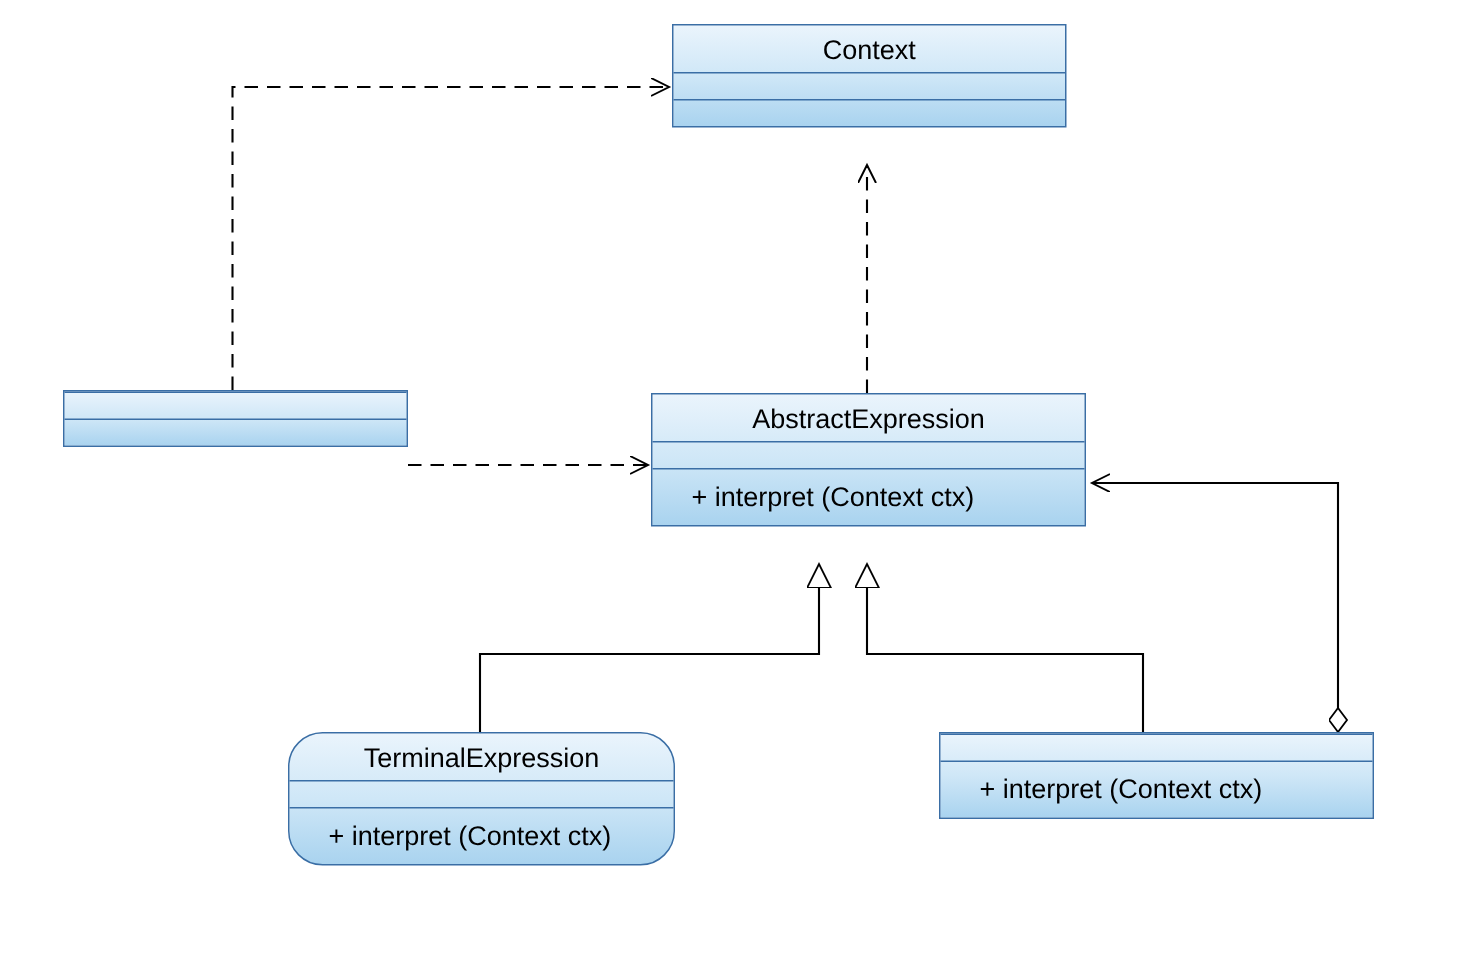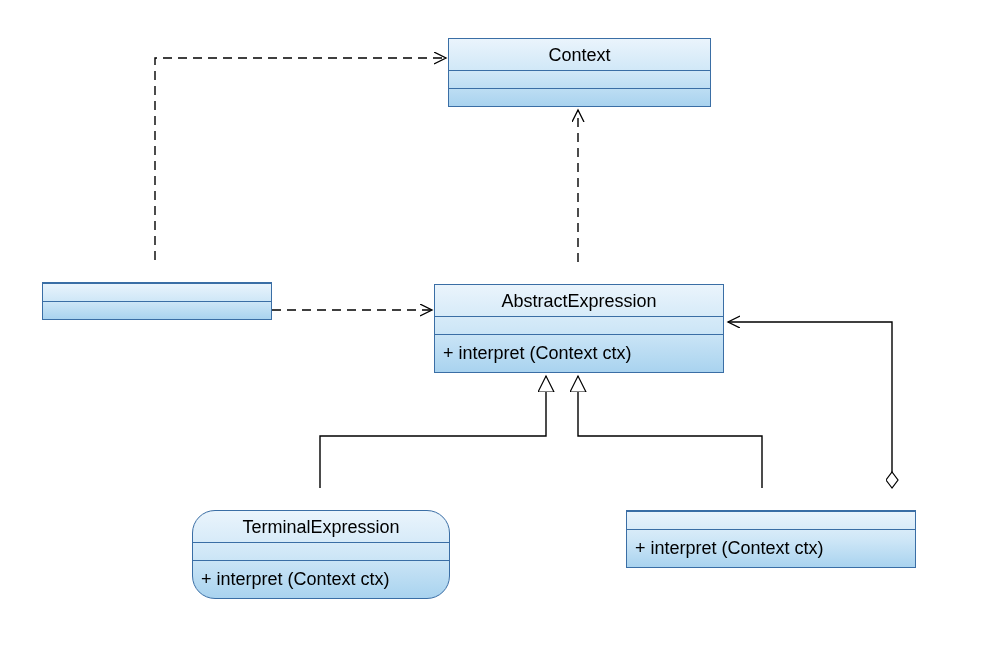--- a/index.html
+++ b/index.html
@@ -23,37 +23,36 @@
     top: 0;
     width: 984px;
     height: 645px;
     pointer-events: none;
   }
   .uml-class {
     position: absolute;
     border: 1px solid #3a6ea5;
     background: linear-gradient(to bottom, #eaf4fc 0%, #cfe7f7 50%, #a9d3ef 100%);
     box-sizing: border-box;
-    margin-top: 22px;
   }
   .uml-class .section {
     border-top: 1px solid #3a6ea5;
     box-sizing: border-box;
     padding: 4px 10px;
     min-height: 18px;
   }
   .uml-class .name-section {
     border-top: none;
     text-align: center;
     padding: 6px 4px 4px 4px;
     font-size: 18px;
   }
   .uml-class .method-section {
     font-size: 18px;
-    padding: 8px 8px;
+    padding: 8px 26px;
   }
   .empty {
     min-height: 20px;
   }
 </style>
 </head>
 <body>
 
 <div class="canvas">
 

